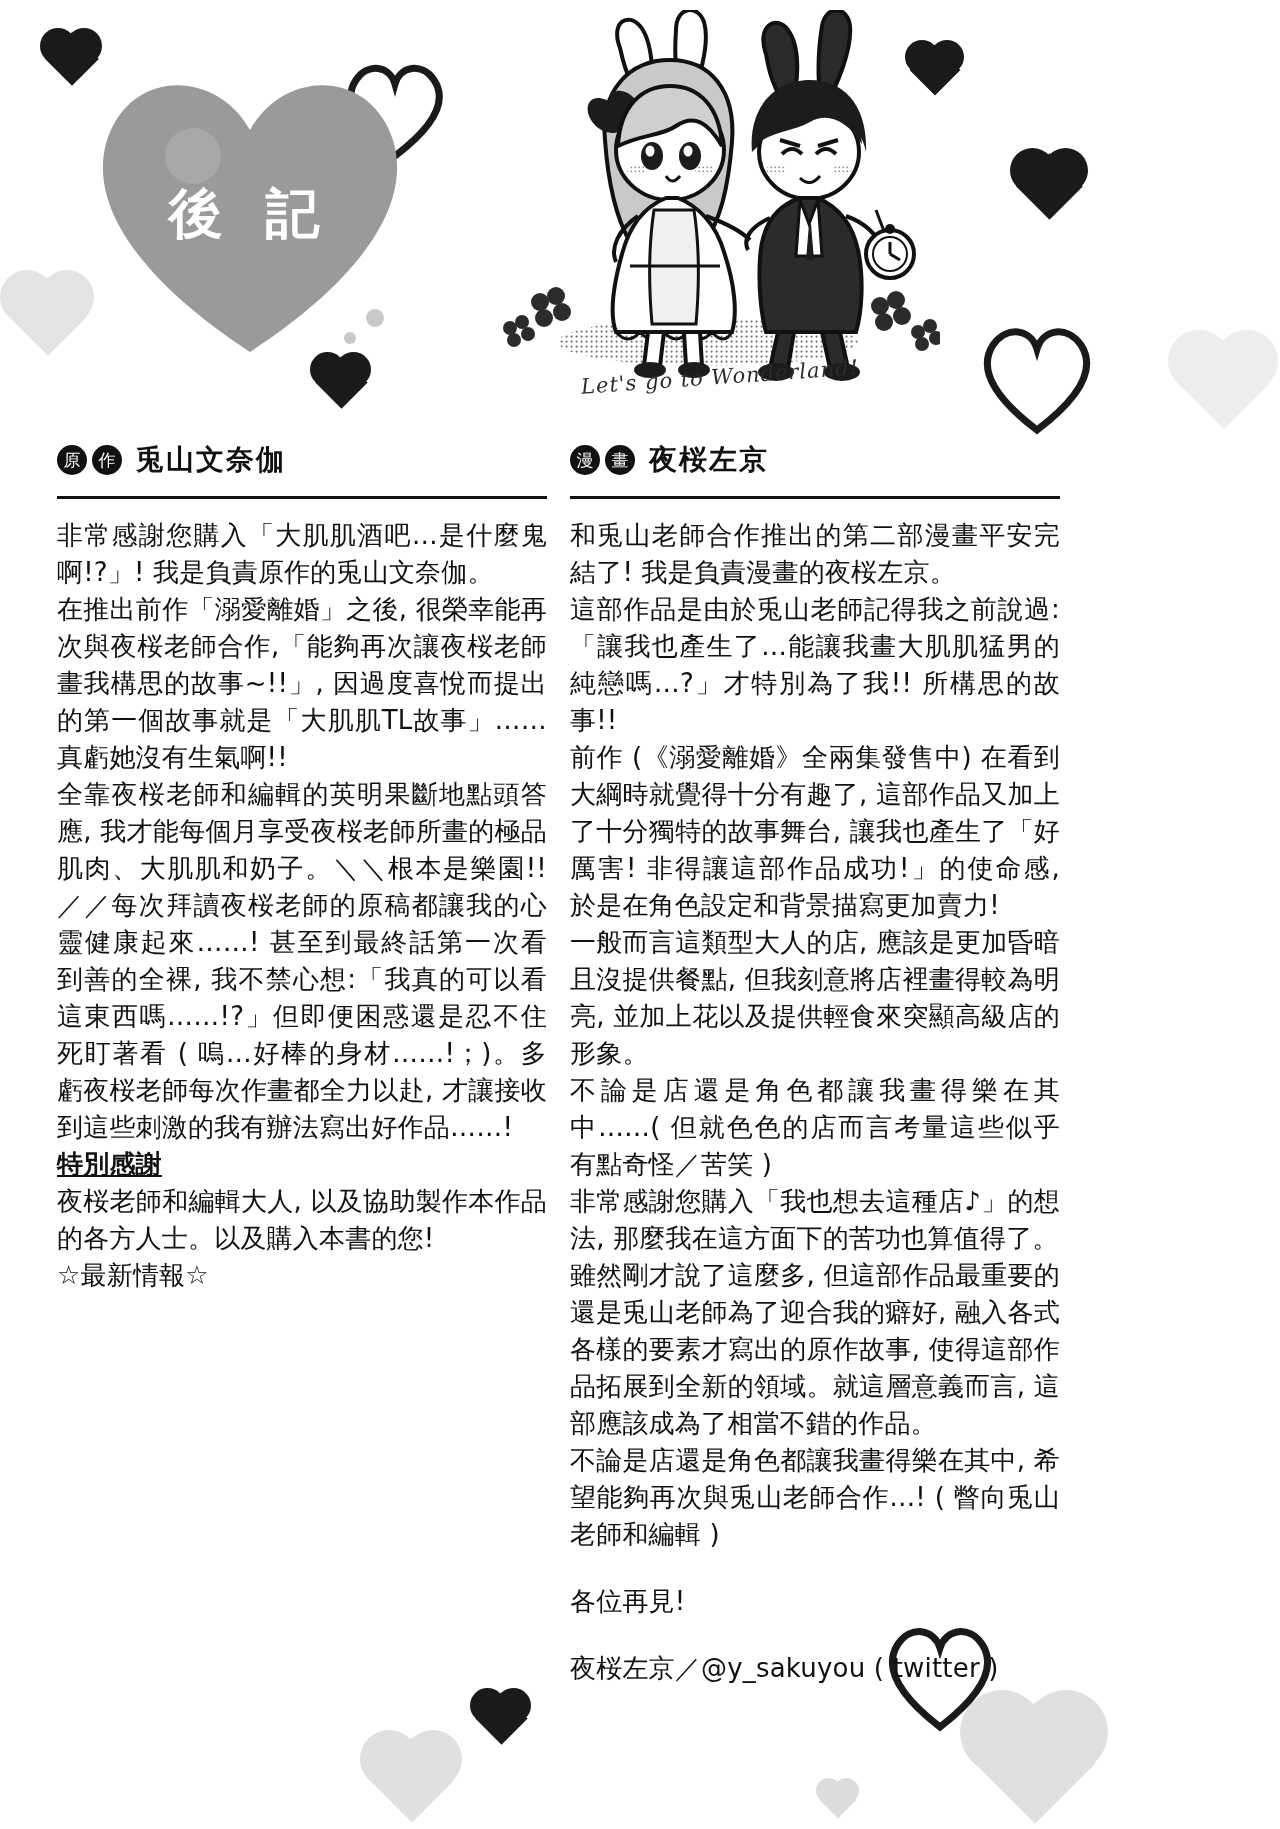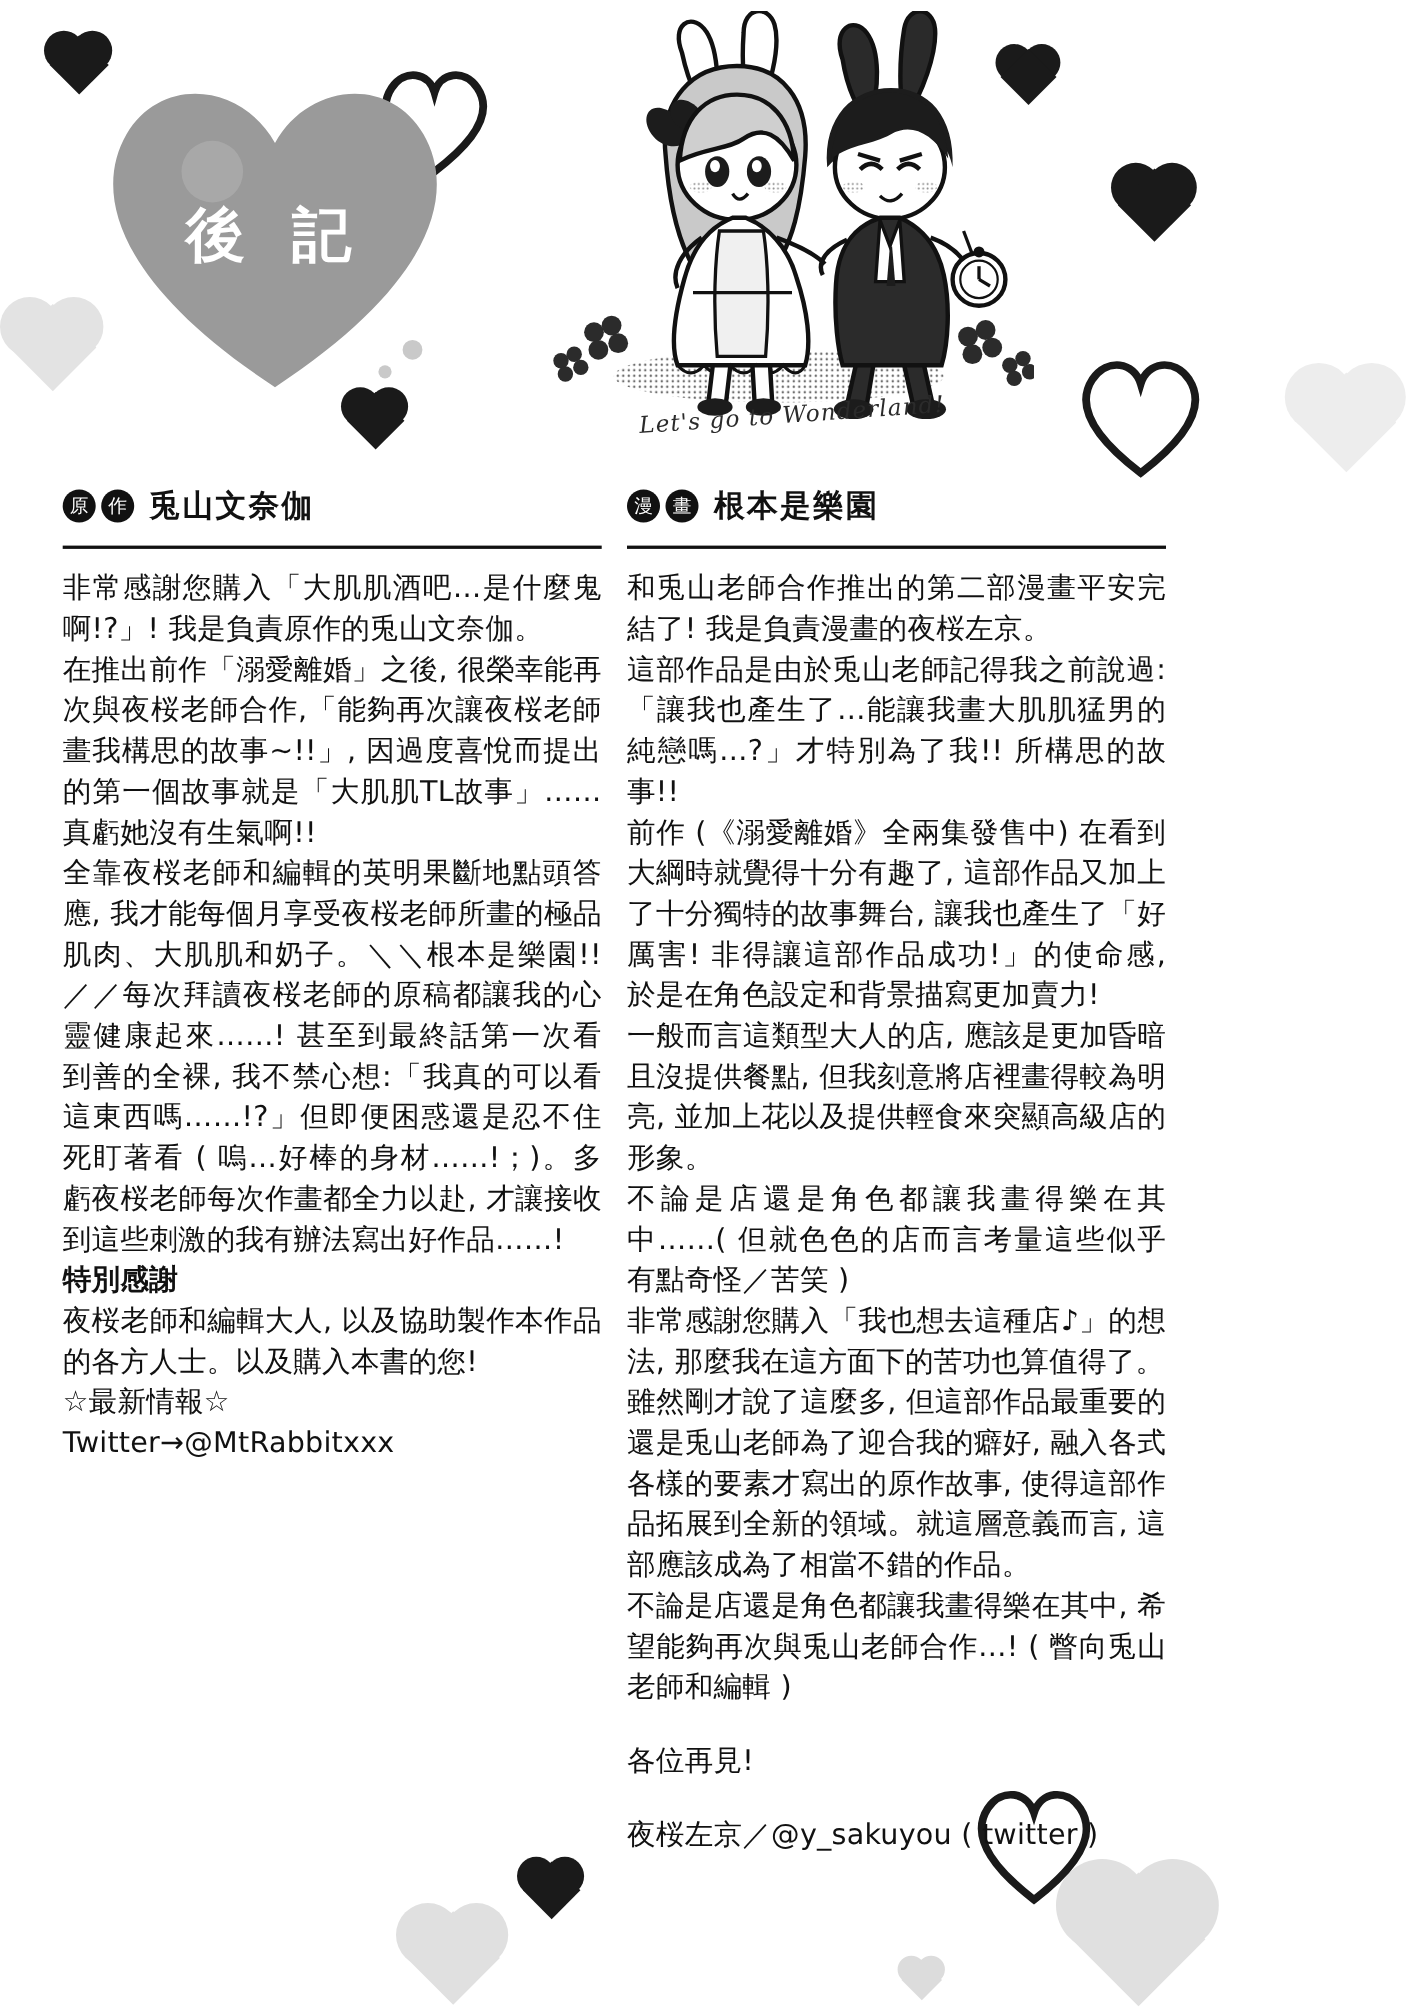--- a/index.html
+++ b/index.html
@@ -124,21 +124,21 @@
     font-size: 26px;
     line-height: 37px;
     letter-spacing: 0.2px;
     text-align: justify;
     white-space: pre-wrap;
     font-family: "DejaVu Sans", "Liberation Sans", sans-serif;
   }
   .para { margin: 0; }
   .spacer { height: 30px; }
 
-  .bold-line { font-weight: bold; }
+  .bold-line { font-weight: bold; text-decoration: underline; }
 </style>
 </head>
 <body>
 
 <div class="heart heart-solid" style="left:40px;top:28px;width:64px;height:60px;">
   <div class="p1" style="left:0;top:0;width:36px;height:36px;background:#1a1a1a;"></div>
   <div class="p2" style="left:26px;top:0;width:36px;height:36px;background:#1a1a1a;"></div>
   <div class="p3" style="left:13px;top:12px;width:38px;height:38px;background:#1a1a1a;"></div>
 </div>
 
@@ -344,30 +344,29 @@
     <div class="credit-name">兎山文奈伽</div>
   </div>
   <div class="rule"></div>
 
   <p class="body-text para">非常感謝您購入「大肌肌酒吧…是什麼鬼啊!?」! 我是負責原作的兎山文奈伽。</p>
   <p class="body-text para">在推出前作「溺愛離婚」之後, 很榮幸能再次與夜桜老師合作,「能夠再次讓夜桜老師畫我構思的故事~!!」, 因過度喜悅而提出的第一個故事就是「大肌肌TL故事」……真虧她沒有生氣啊!!</p>
   <p class="body-text para">全靠夜桜老師和編輯的英明果斷地點頭答應, 我才能每個月享受夜桜老師所畫的極品肌肉、大肌肌和奶子。＼＼根本是樂園!!／／每次拜讀夜桜老師的原稿都讓我的心靈健康起來……! 甚至到最終話第一次看到善的全裸, 我不禁心想:「我真的可以看這東西嗎……!?」但即便困惑還是忍不住死盯著看 ( 嗚…好棒的身材……!；)。多虧夜桜老師每次作畫都全力以赴, 才讓接收到這些刺激的我有辦法寫出好作品……!</p>
   <p class="body-text para bold-line">特別感謝</p>
   <p class="body-text para">夜桜老師和編輯大人, 以及協助製作本作品的各方人士。以及購入本書的您!</p>
   <p class="body-text para">☆最新情報☆</p>
-  <p class="body-text para">Twitter→@MtRabbitxxx</p>
 </div>
 
 <div class="column" id="col-right">
   <div class="credit-row">
     <div class="role-badge">
       <span>漫</span>
       <span>畫</span>
     </div>
-    <div class="credit-name">根本是樂園</div>
+    <div class="credit-name">夜桜左京</div>
   </div>
   <div class="rule"></div>
 
   <p class="body-text para">和兎山老師合作推出的第二部漫畫平安完結了! 我是負責漫畫的夜桜左京。</p>
   <p class="body-text para">這部作品是由於兎山老師記得我之前說過:「讓我也產生了…能讓我畫大肌肌猛男的純戀嗎…?」才特別為了我!! 所構思的故事!!</p>
   <p class="body-text para">前作 (《溺愛離婚》全兩集發售中) 在看到大綱時就覺得十分有趣了, 這部作品又加上了十分獨特的故事舞台, 讓我也產生了「好厲害! 非得讓這部作品成功!」的使命感, 於是在角色設定和背景描寫更加賣力!</p>
   <p class="body-text para">一般而言這類型大人的店, 應該是更加昏暗且沒提供餐點, 但我刻意將店裡畫得較為明亮, 並加上花以及提供輕食來突顯高級店的形象。</p>
   <p class="body-text para">不論是店還是角色都讓我畫得樂在其中……( 但就色色的店而言考量這些似乎有點奇怪／苦笑 )</p>
   <p class="body-text para">非常感謝您購入「我也想去這種店♪」的想法, 那麼我在這方面下的苦功也算值得了。</p>
   <p class="body-text para">雖然剛才說了這麼多, 但這部作品最重要的還是兎山老師為了迎合我的癖好, 融入各式各樣的要素才寫出的原作故事, 使得這部作品拓展到全新的領域。就這層意義而言, 這部應該成為了相當不錯的作品。</p>

